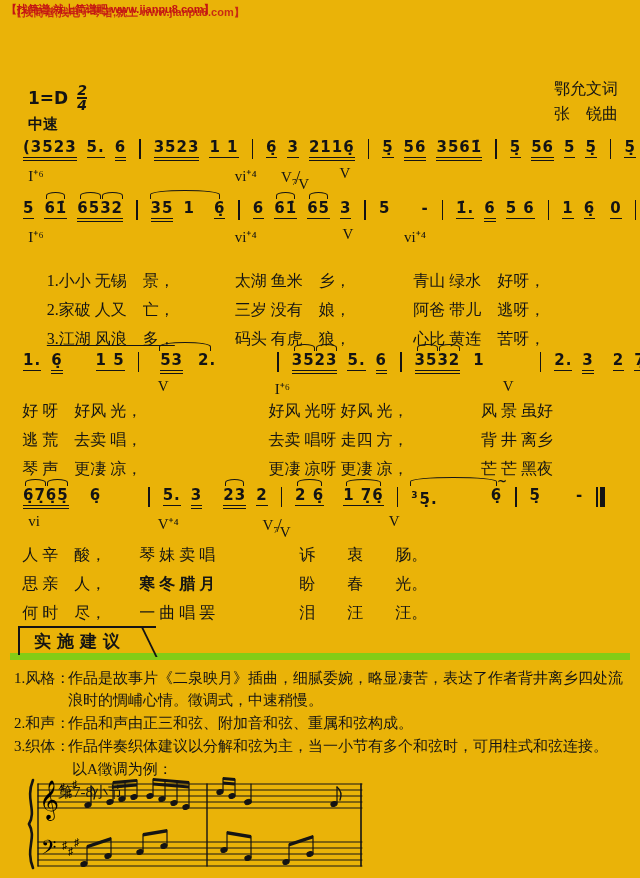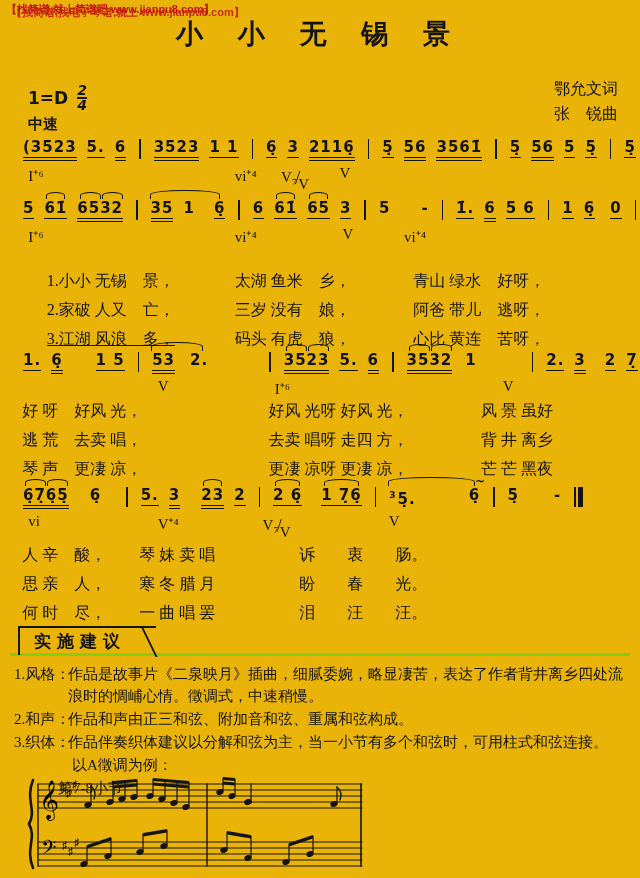--- a/index.html
+++ b/index.html
@@ -47,21 +47,21 @@
   .cbot{display:inline-block;transform:translateY(7px);}
 
   
   .lyrics{position:absolute;left:16px;right:8px;font:16px "Liberation Serif",serif;}
   #lyr0{top:271px}#lyr1{top:401px}#lyr2{top:545px}
   .lyr-row{position:relative;height:29px;}
   .lyr-cell{position:absolute;white-space:pre;}
 
   
   .suggest{position:absolute;left:10px;right:10px;top:626px;font:15px "Liberation Serif",serif;}
-  .sugg-head{position:relative;height:27px;border-bottom:3px solid #84cc16;margin-bottom:7px;}
+  .sugg-head{position:relative;height:27px;border-bottom:7px solid #84cc16;margin-bottom:7px;}
   .sugg-tab{position:absolute;left:8px;top:0;padding:2px 30px 2px 14px;
             font:bold 17px "DejaVu Sans",sans-serif;letter-spacing:6px;
             border-top:2px solid #141414;border-left:2px solid #141414;}
   .sugg-tab::after{content:"";position:absolute;right:6px;top:-2px;bottom:-2px;width:14px;
             border-right:2.5px solid #141414;transform:skewX(26deg);}
   .sugg-item{position:relative;padding-left:58px;line-height:22px;margin:1px 0;}
   .sugg-label{position:absolute;left:4px;top:0;}
   .example-intro{padding-left:62px;line-height:22px;}
   .example-caption{padding-left:48px;line-height:22px;margin-top:1px;}
 
@@ -70,21 +70,20 @@
   .staff-fig *{stroke-linecap:round;}
 </style>
 </head>
 <body>
 
 <div class="page">
 
   <div class="watermark">【找简谱,就上简谱吧 www.jianpu8.com】</div>
   <div class="watermark w2">【找简谱,找电子琴谱,就上 www.jianpu8.com】</div>
 
-  <div class="title">小 小 无 锡 景</div>
 
   <div class="keyblock">
     <span>1=D</span>
     <span class="meter">
       <i>2</i>
       <i class="b">4</i>
     </span>
   </div>
   <div class="tempo">中速</div>
 
@@ -201,21 +200,21 @@
       </div>
     </div>
   <div class="system" id="sys2">
       <div class="num-row">
         <span class="measure">
           <span class="tok u1">1.</span>
           <span class="tok u1 u2">6̣</span>
           <span class="tok u1" style="margin-left: 28px;">1 5</span>
         </span>
         <span class="barline"></span>
-        <span class="measure" style="margin-right: 48px;">
+        <span class="measure" style="margin-right: 48px; margin-left: 8px;">
           <span class="mslur"></span>
           <span class="tok u1 u2">53</span>
           <span class="tok" style="margin-left: 10px;">2.</span>
         </span>
         <span class="barline"></span>
         <span class="measure">
           <span class="tok u1 u2">3523<span class="arc" style="width: 42%; left: 5%;"></span><span class="arc" style="width: 42%; left: 53%;"></span></span>
           <span class="tok u1">5.</span>
           <span class="tok u1 u2">6</span>
         </span>
@@ -250,21 +249,21 @@
         <span class="lyr-cell" style="left: 75.5%;">背 井 离乡</span>
       </div>
       <div class="lyr-row">
         <span class="lyr-cell" style="left: 1%;">琴 声　更凄 凉，</span>
         <span class="lyr-cell" style="left: 41%;">更凄 凉呀 更凄 凉，</span>
         <span class="lyr-cell" style="left: 75.5%;">芒 芒 黑夜</span>
       </div>
     </div>
   <div class="system" id="sys3">
       <div class="num-row">
-        <span class="measure" style="margin-right: 12px;">
+        <span class="measure" style="margin-right: 34px;">
           <span class="tok u1 u2">6̣7̣6̣5̣<span class="arc" style="width: 42%; left: 5%;"></span><span class="arc" style="width: 42%; left: 53%;"></span></span>
           <span class="tok" style="margin-left: 16px;">6̣</span>
         </span>
         <span class="barline"></span>
         <span class="measure">
           <span class="tok u1">5.</span>
           <span class="tok u1 u2">3</span>
           <span class="tok u1 u2" style="margin-left: 16px;">23<span class="arc" style="left: 8%; right: 8%;"></span></span>
           <span class="tok u1">2</span>
         </span>
@@ -297,21 +296,21 @@
       </div>
     </div>
   <div class="lyrics" id="lyr2">
       <div class="lyr-row">
         <span class="lyr-cell" style="left: 1%;">人 辛　酸，</span>
         <span class="lyr-cell" style="left: 20%;">琴 妹 卖 唱</span>
         <span class="lyr-cell" style="left: 46%;">诉　　衷　　肠。</span>
       </div>
       <div class="lyr-row">
         <span class="lyr-cell" style="left: 1%;">思 亲　人，</span>
-        <span class="lyr-cell" style="left: 20%;">寒 冬 腊 月</span>
+        <span class="lyr-cell" style="left: 20%; font-weight: bold;">寒 冬 腊 月</span>
         <span class="lyr-cell" style="left: 46%;">盼　　春　　光。</span>
       </div>
       <div class="lyr-row">
         <span class="lyr-cell" style="left: 1%;">何 时　尽，</span>
         <span class="lyr-cell" style="left: 20%;">一 曲 唱 罢</span>
         <span class="lyr-cell" style="left: 46%;">泪　　汪　　汪。</span>
       </div>
     </div>
 
   <div class="suggest">

